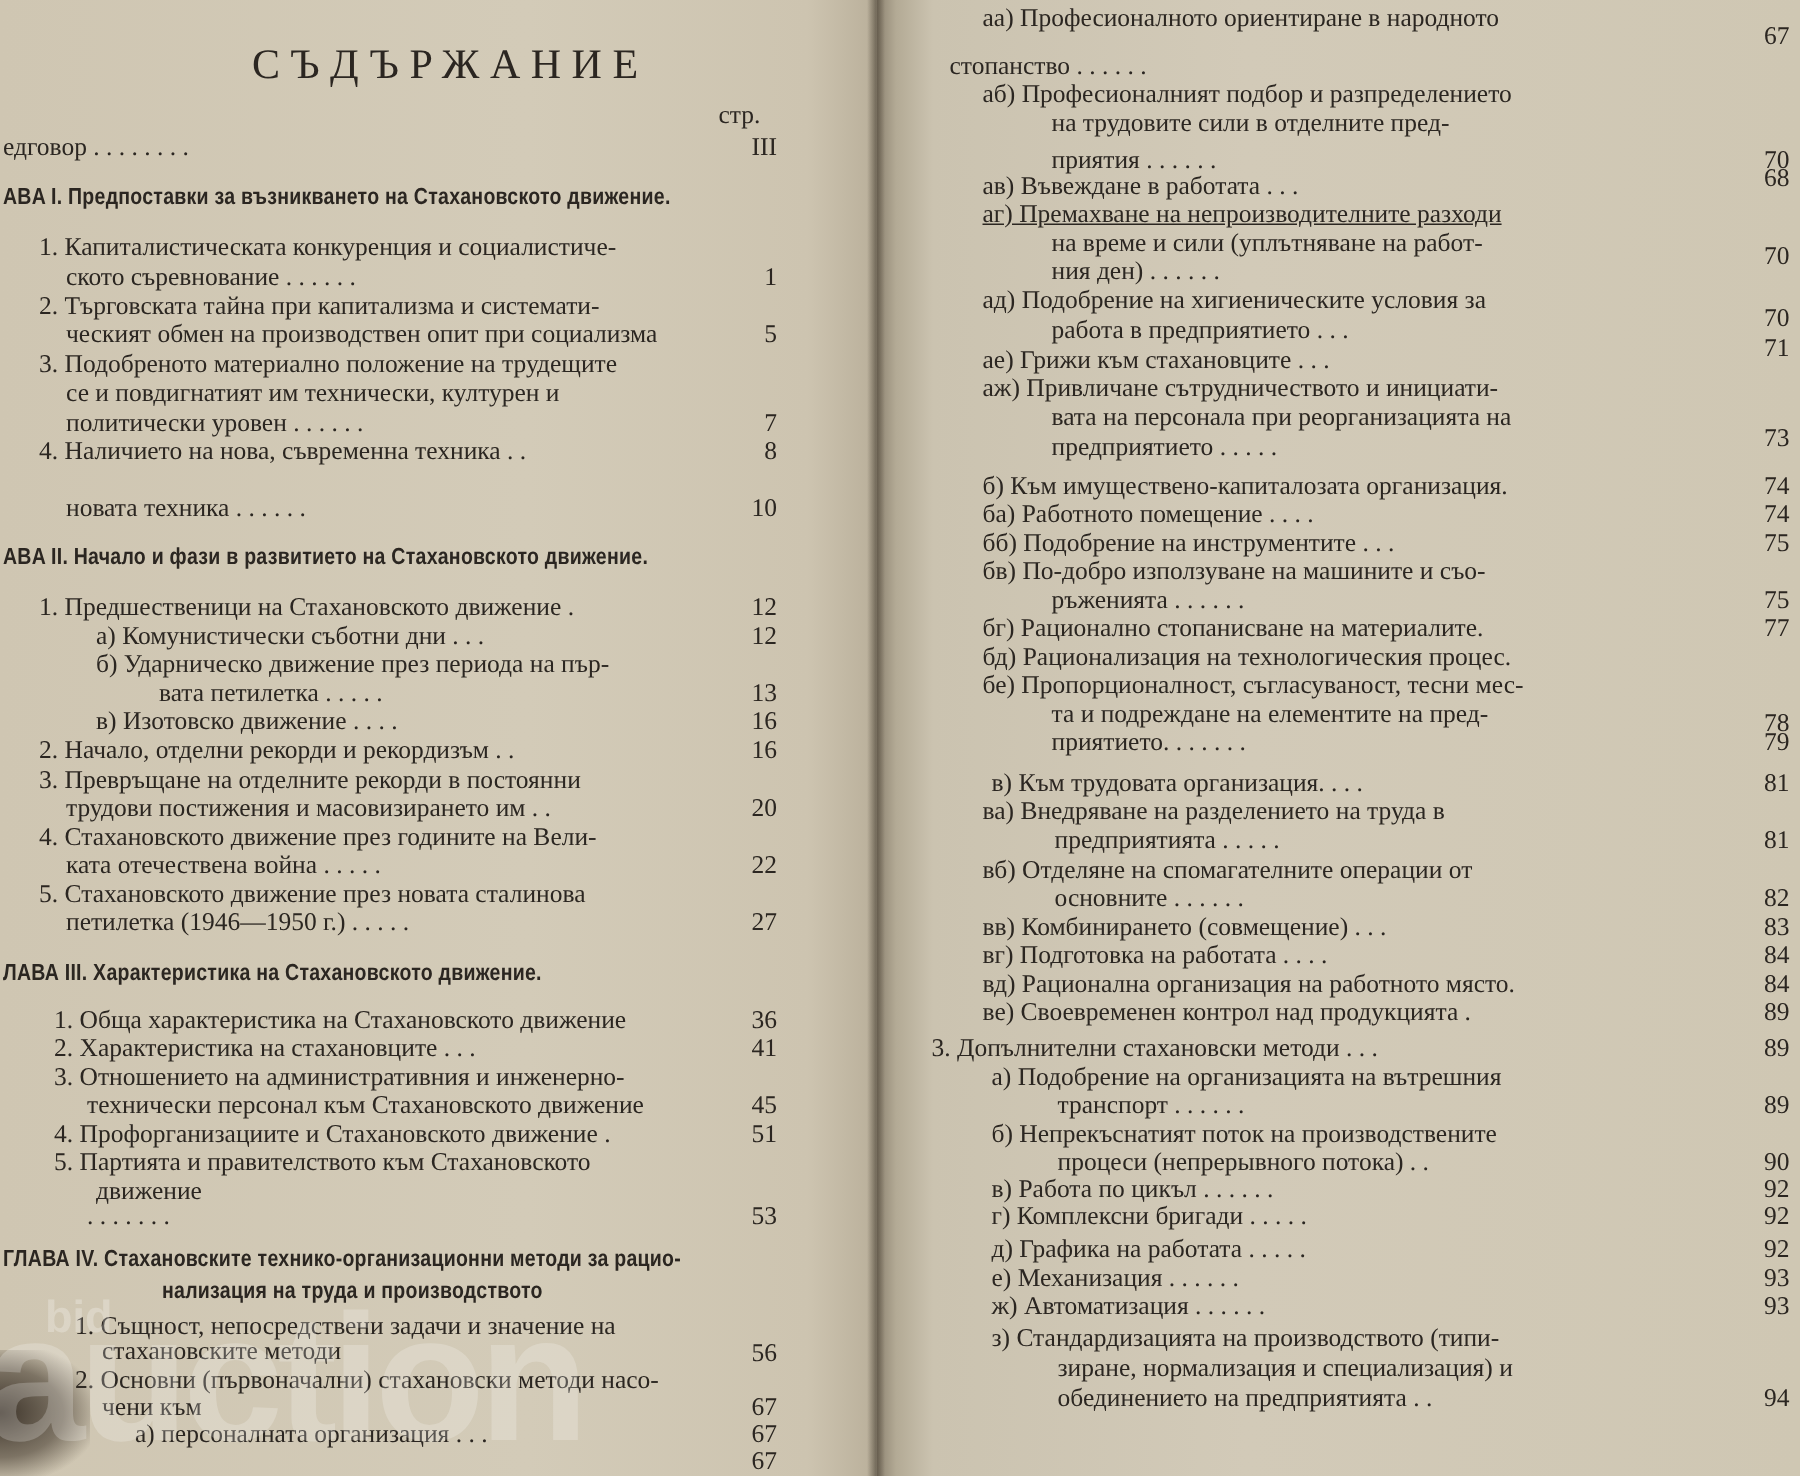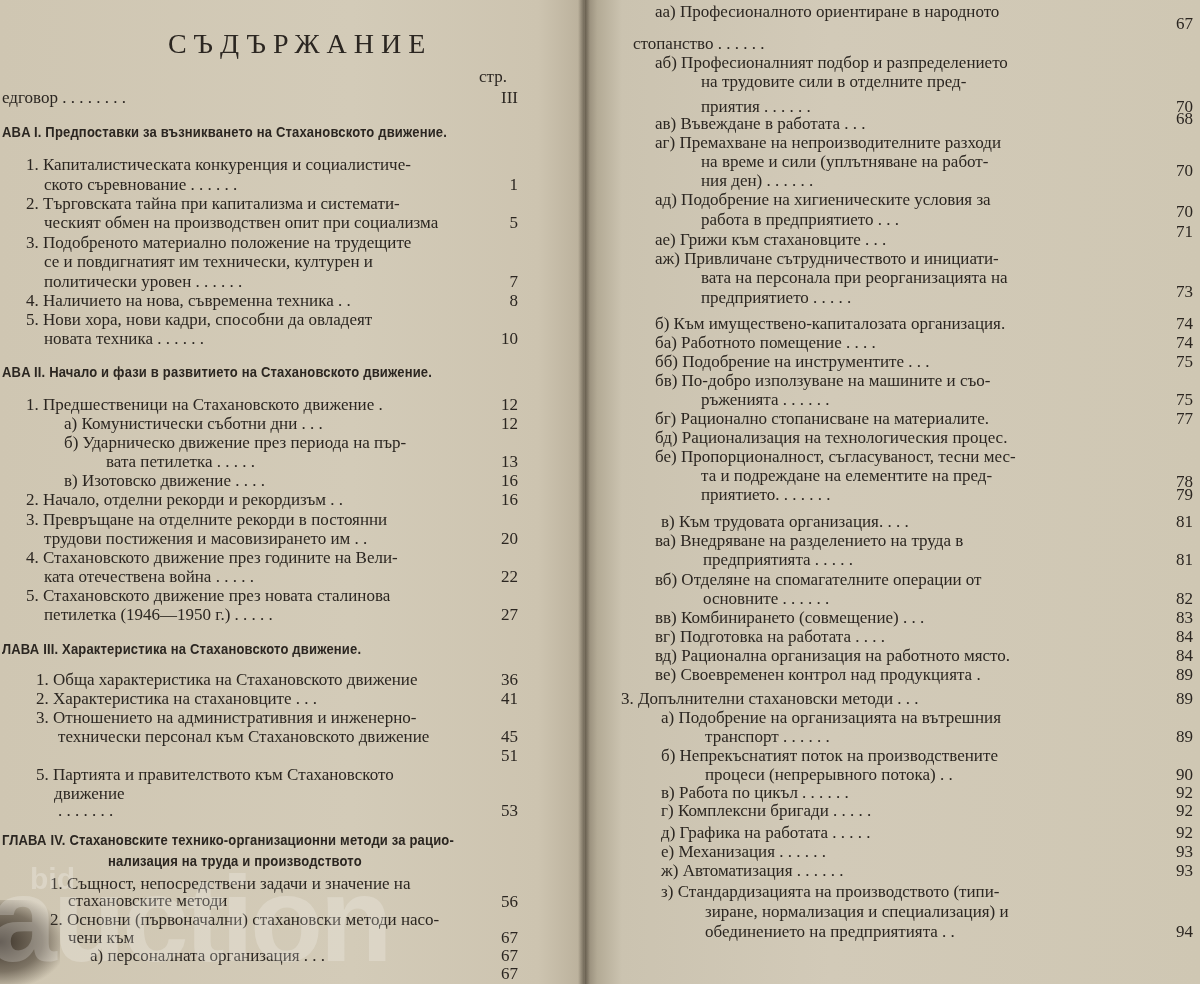--- a/index.html
+++ b/index.html
@@ -39,21 +39,20 @@
     <div class="pg" style="left: 478px; top: 175px;">1</div>
     <div class="line" style="left: 26px; top: 194px;">2. Търговската тайна при капитализма и системати-</div>
     <div class="line" style="left: 44px; top: 213px;">ческият обмен на производствен опит при социализма</div>
     <div class="pg" style="left: 478px; top: 213px;">5</div>
     <div class="line" style="left: 26px; top: 233px;">3. Подобреното материално положение на трудещите</div>
     <div class="line" style="left: 44px; top: 252px;">се  и  повдигнатият  им  технически,  културен  и</div>
     <div class="line" style="left: 44px; top: 272px;">политически уровен .     .     .     .     .     .</div>
     <div class="pg" style="left: 478px; top: 272px;">7</div>
     <div class="line" style="left: 26px; top: 291px;">4. Наличието на нова, съвременна техника    .    .</div>
     <div class="pg" style="left: 478px; top: 291px;">8</div>
-    <div class="line" style="left: 26px; top: 310px;">5. Нови хора, нови кадри, способни да овладеят</div>
     <div class="line" style="left: 44px; top: 329px;">новата техника     .     .     .     .     .     .</div>
     <div class="pg" style="left: 478px; top: 329px;">10</div>
     <div class="line chap" style="left: 2px; top: 362px;">ABA II. Начало и фази в развитието на Стахановското движение.</div>
     <div class="line" style="left: 26px; top: 395px;">1. Предшественици на Стахановското движение    .</div>
     <div class="pg" style="left: 478px; top: 395px;">12</div>
     <div class="line" style="left: 64px; top: 414px;">а) Комунистически съботни дни     .     .     .</div>
     <div class="pg" style="left: 478px; top: 414px;">12</div>
     <div class="line" style="left: 64px; top: 433px;">б) Ударническо движение през периода на пър-</div>
     <div class="line" style="left: 106px; top: 452px;">вата петилетка     .     .     .     .     .</div>
     <div class="pg" style="left: 478px; top: 452px;">13</div>
@@ -71,23 +70,24 @@
     <div class="line" style="left: 44px; top: 605px;">петилетка (1946—1950 г.) .     .     .     .     .</div>
     <div class="pg" style="left: 478px; top: 605px;">27</div>
     <div class="line chap" style="left: 2px; top: 639px;">ЛАВА III. Характеристика на Стахановското движение.</div>
     <div class="line" style="left: 36px; top: 670px;">1. Обща характеристика на Стахановското движение</div>
     <div class="pg" style="left: 478px; top: 670px;">36</div>
     <div class="line" style="left: 36px; top: 689px;">2. Характеристика на стахановците     .     .     .</div>
     <div class="pg" style="left: 478px; top: 689px;">41</div>
     <div class="line" style="left: 36px; top: 708px;">3. Отношението на административния и инженерно-</div>
     <div class="line" style="left: 58px; top: 727px;">технически персонал към Стахановското движение</div>
     <div class="pg" style="left: 478px; top: 727px;">45</div>
+    <div class="line" style="left: 36px; top: 746px;">4. Профорганизациите и Стахановското движение  .</div>
     <div class="pg" style="left: 478px; top: 746px;">51</div>
     <div class="line" style="left: 36px; top: 765px;">5. Партията и правителството към Стахановското</div>
-    <div class="line" style="left: 54px; top: 784px;">движение</div>
+    <div class="line" style="left: 64px; top: 784px;">движение</div>
     <div class="line" style="left: 58px; top: 801px;">                    .       .       .       .       .       .       .</div>
     <div class="pg" style="left: 478px; top: 801px;">53</div>
     <div class="line chap" style="left: 2px; top: 830px;">ГЛАВА IV. Стахановските технико-организационни методи за рацио-</div>
     <div class="line chap" style="left: 108px; top: 851px;">нализация на труда и производството</div>
     <div class="line" style="left: 50px; top: 874px;">1. Същност, непосредствени задачи и значение на</div>
     <div class="line" style="left: 68px; top: 891px;">стахановските методи</div>
     <div class="line" style="left: 50px; top: 910px;">2. Основни (първоначални) стахановски методи насо-</div>
     <div class="line" style="left: 68px; top: 928px;">чени към</div>
     <div class="line" style="left: 90px; top: 946px;">а) персоналната организация   .       .       .</div>
     <div class="pg" style="left: 478px; top: 946px;">67</div>
@@ -99,21 +99,21 @@
 <div class="page right" id="rightPage">
     <div class="line" style="left: 70px; top: 2px;">аа) Професионалното ориентиране  в народното</div>
     <div class="pg" style="left: 568px; top: 14px;">67</div>
     <div class="line" style="left: 48px; top: 34px;">стопанство .      .      .      .      .      .</div>
     <div class="line" style="left: 70px; top: 53px;">аб) Професионалният подбор и разпределението</div>
     <div class="line" style="left: 116px; top: 72px;">на трудовите сили в отделните пред-</div>
     <div class="pg" style="left: 568px; top: 82px; margin-top: 27px;">68</div>
     <div class="line" style="left: 116px; top: 97px;">приятия      .      .      .      .      .      .</div>
     <div class="pg" style="left: 568px; top: 97px;">70</div>
     <div class="line" style="left: 70px; top: 114px;">ав) Въвеждане в работата      .      .      .</div>
-    <div class="line" style="left: 70px; top: 133px;">аг) Премахване на непроизводителните разходи</div>
+    <div class="line" style="left: 70px; top: 133px; text-decoration: underline;">аг) Премахване на непроизводителните разходи</div>
     <div class="line" style="left: 116px; top: 152px;">на време и сили (уплътняване на работ-</div>
     <div class="pg" style="left: 568px; top: 161px;">70</div>
     <div class="line" style="left: 116px; top: 171px;">ния ден)     .      .      .      .      .      .</div>
     <div class="line" style="left: 70px; top: 190px;">ад) Подобрение на хигиеническите условия за</div>
     <div class="pg" style="left: 568px; top: 202px;">70</div>
     <div class="line" style="left: 116px; top: 210px;">работа в предприятието     .     .     .</div>
     <div class="pg" style="left: 568px; top: 222px;">71</div>
     <div class="line" style="left: 70px; top: 230px;">ае) Грижи към стахановците      .     .     .</div>
     <div class="line" style="left: 70px; top: 249px;">аж) Привличане сътрудничеството и инициати-</div>
     <div class="line" style="left: 116px; top: 268px;">вата на персонала при реорганизацията на</div>

